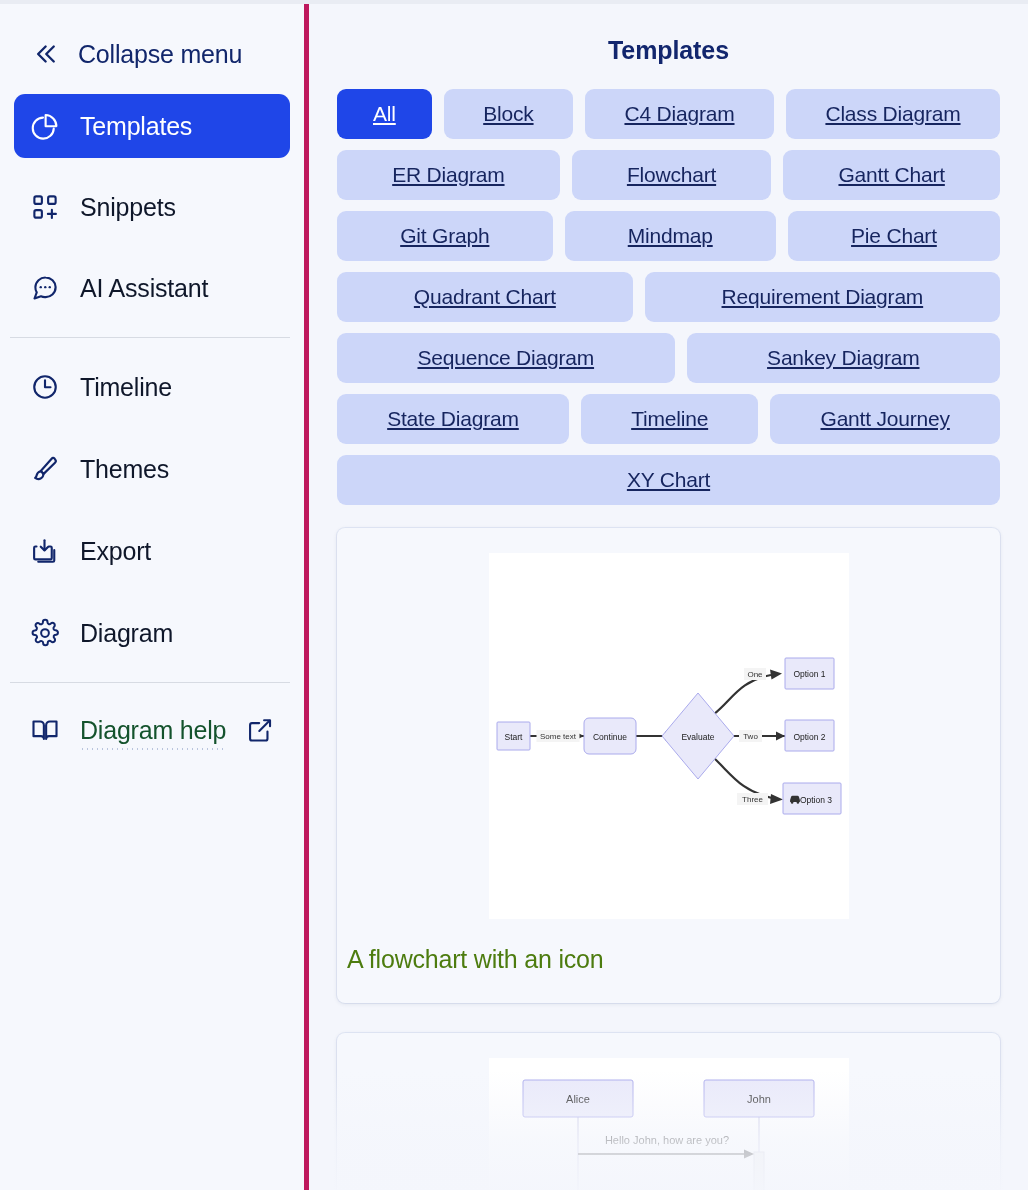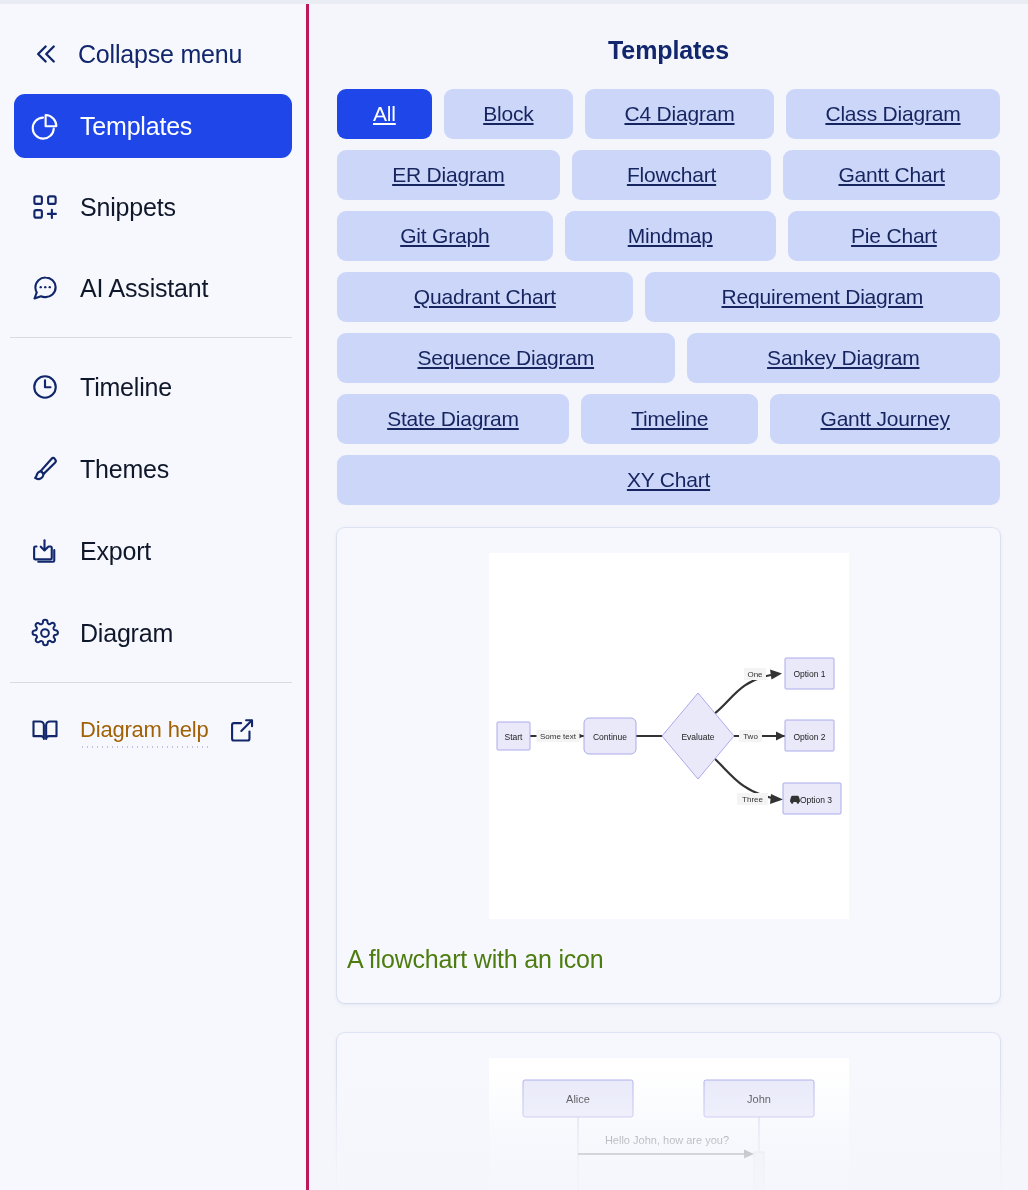--- a/index.html
+++ b/index.html
@@ -29,21 +29,21 @@
     background: #e9ecf3;
     z-index: 40;
   }
 
   
   #sidebar {
     width: 309px;
     height: 1190px;
     flex: 0 0 309px;
     background: #f6f8fd;
-    border-right: 3px solid #be185d;
+    border-right: 5px solid #be185d;
     padding: 0;
     position: relative;
   }
 
   .collapse-row {
     display: flex;
     align-items: center;
     gap: 18px;
     height: 52px;
     margin: 28px 0 14px 0;
@@ -94,23 +94,23 @@
     align-items: center;
     gap: 20px;
     height: 60px;
     margin: 0 14px;
     padding-left: 16px;
     cursor: pointer;
     color: #11266b;
   }
   .help-label-wrap { position: relative; }
   .help-row .lbl {
-    font-size: 22px;
+    font-size: 25px;
     letter-spacing: -0.2px;
-    color: #a16207;
+    color: #14532d;
   }
   .dotted-underline {
     position: absolute;
     left: 0; right: 0;
     bottom: -5px;
     height: 2px;
     background-image: radial-gradient(circle, #b9c4dd 0.9px, transparent 1.1px);
     background-size: 5px 2px;
     background-repeat: repeat-x;
   }

